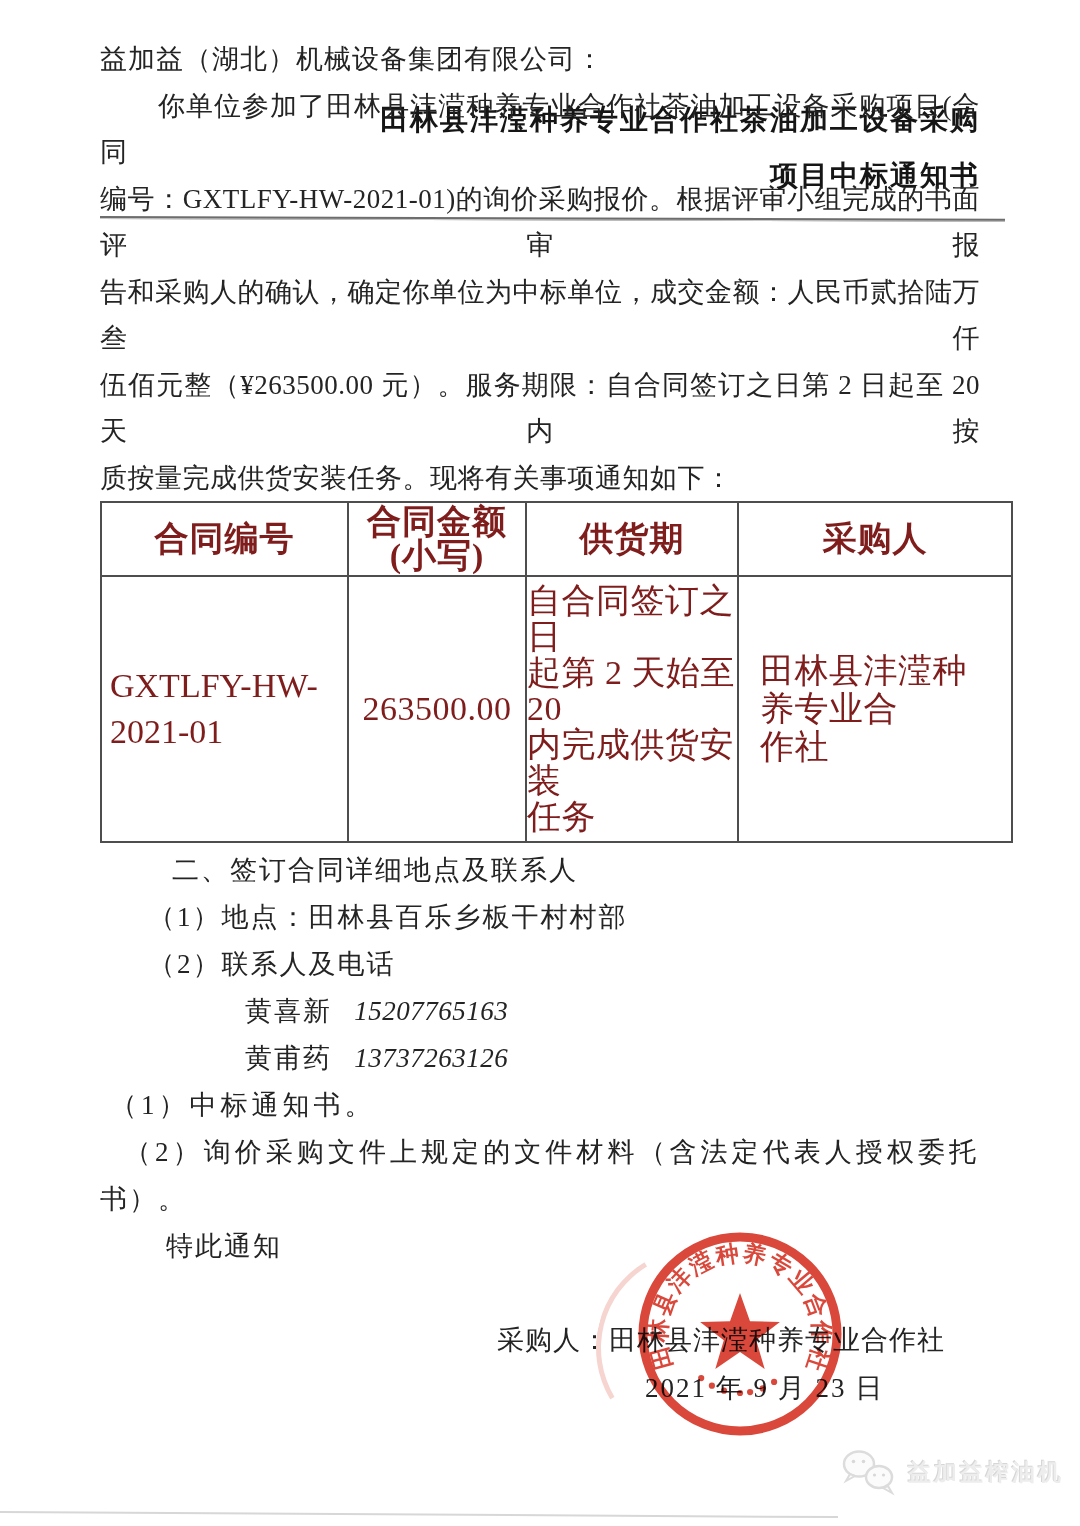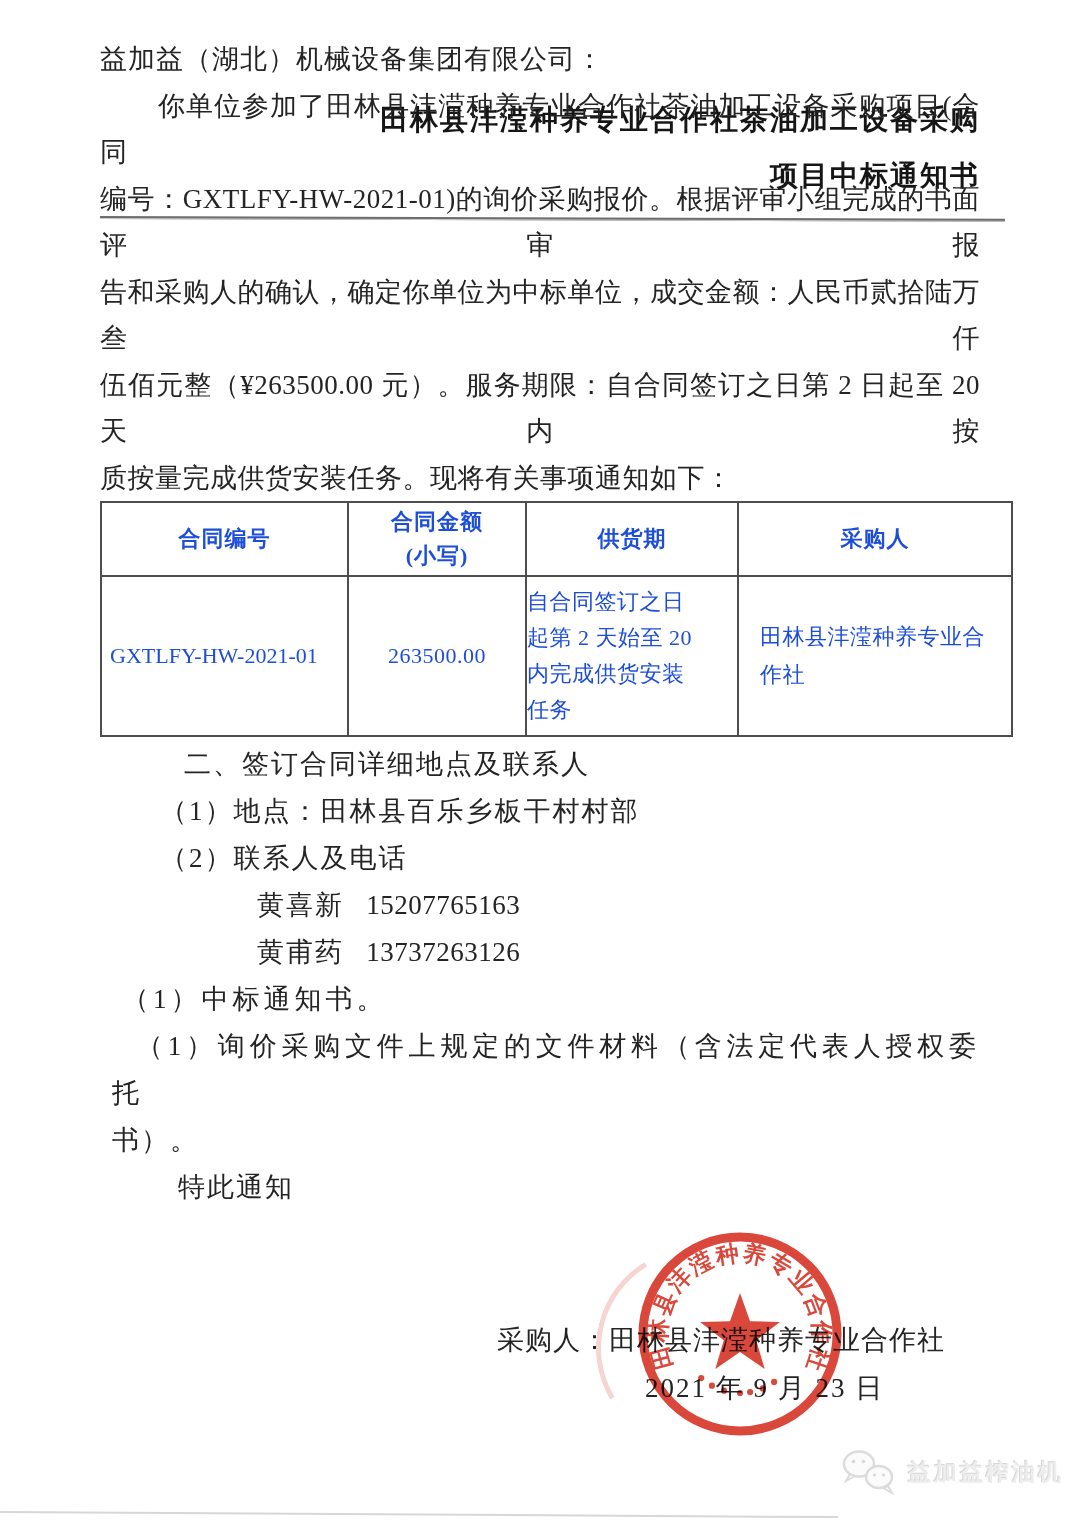--- a/index.html
+++ b/index.html
@@ -39,22 +39,22 @@
   .fill{white-space:normal;text-align:justify;text-align-last:justify;}
   .ind2{text-indent:58px;}
   .recipient{letter-spacing:1px;}
 
   
   .ctable{
     border-collapse:collapse;
     width:895px;
     margin-top:0px;
     table-layout:fixed;
-    font-size:22px;
-    color:#1d4ed8;
+    font-size:34px;
+    color:#7f1d1d;
   }
   .ctable th,.ctable td{
     border:2px solid #4e4e4e;
     vertical-align:middle;
   }
   .ctable th{
     font-weight:bold;
     text-align:center;
     height:70px;
     line-height:34px;
@@ -64,26 +64,26 @@
   .col1{width:243px;}
   .col2{width:174px;}
   .col3{width:208px;margin-left:36px;}
   .col4{width:270px;}
   .cell-contract{text-align:left;padding-left:8px;letter-spacing:0;}
   .cell-amount{text-align:center;}
   .cell-delivery{text-align:left;padding:6px 0;line-height:36px;white-space:pre-line;}
   .cell-purchaser{text-align:left;padding:6px 21px;line-height:38px;white-space:pre-line;}
 
   
-  .sections{margin-top:4px;font-size:27px;line-height:47px;margin-left:12px;}
+  .sections{margin-top:4px;font-size:27px;line-height:47px;}
   .s2-head{text-indent:72px;letter-spacing:2px;}
   .s2-item{text-indent:48px;letter-spacing:2px;}
   .contact-row{padding-left:145px;}
   .c-name{display:inline-block;width:102px;letter-spacing:2px;}
-  .c-phone{display:inline-block;}
+  .c-phone{display:inline-block;font-style:italic;}
   .s3-head{text-indent:45px;letter-spacing:4px;}
   .s3-item1{text-indent:10px;letter-spacing:4px;}
   .s3-item2a{text-indent:24px;letter-spacing:4px;text-align:justify;text-align-last:justify;}
   .s3-item2b{text-indent:0;letter-spacing:2px;}
   .closing{text-indent:66px;letter-spacing:2px;}
 
   
   .sig-purchaser{position:absolute;left:497px;top:1322px;font-size:27px;letter-spacing:1px;white-space:nowrap;}
   .sig-date{position:absolute;left:645px;top:1370px;font-size:27px;letter-spacing:2px;white-space:nowrap;}
 
@@ -185,21 +185,21 @@
       <div class="line s2-item">（2）联系人及电话</div>
       <div class="line contact-row">
         <span class="c-name">黄喜新</span>
         <span class="c-phone">15207765163</span>
       </div>
       <div class="line contact-row">
         <span class="c-name">黄甫药</span>
         <span class="c-phone">13737263126</span>
       </div>
       <div class="line s3-item1">（1）中标通知书。</div>
-      <div class="s3-item2a">（1）询价采购文件上规定的文件材料（含法定代表人授权委托</div>
+      <div class="s3-item2a">（2）询价采购文件上规定的文件材料（含法定代表人授权委托</div>
       <div class="line s3-item2b">书）。</div>
       <div class="line closing">特此通知</div>
     </div>
   </div>
 
   <div class="sig-purchaser">采购人：田林县沣滢种养专业合作社</div>
   <div class="sig-date">2021 年 9 月 23 日</div>
 
   <div class="stamp-ghost"></div>
 

